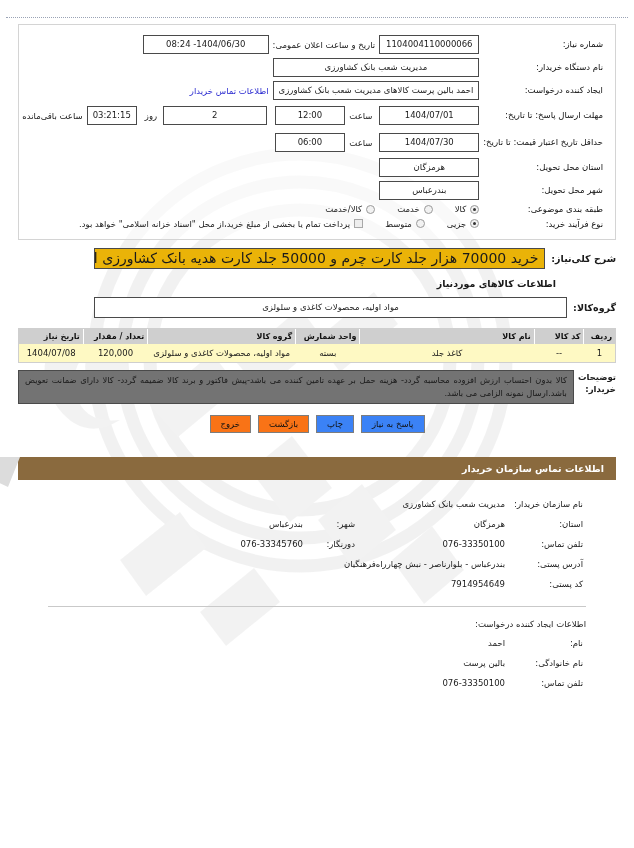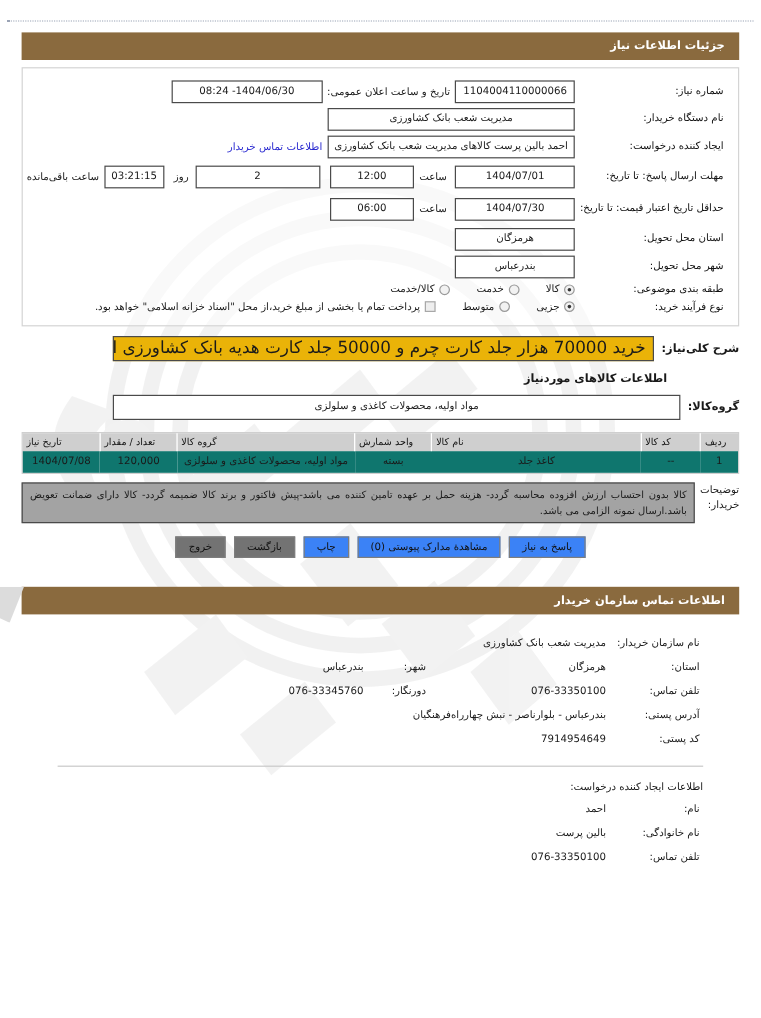--- a/index.html
+++ b/index.html
@@ -174,53 +174,53 @@
     padding: 0 6px;
   }
   .group-spacer { width: 70px; }
 
   
   .tbl-wrap { margin: 10px 18px 0 18px; background:#fff; border:1px solid #cfcfcf; }
   table.goods { width: 100%; border-collapse: collapse; font-size: 8.5px; }
   table.goods th {
     background: #cfcfcf;
     color: #111;
-    font-weight: normal;
+    font-weight: bold;
     font-size: 8px;
     padding: 3px 3px;
     border-left: 1px solid #ffffff;
-    text-align: left;
+    text-align: right;
     white-space: nowrap;
   }
   table.goods th:last-child { border-left: none; }
   table.goods td {
     padding: 4px 3px;
     text-align: center;
-    background: #0f766e;
+    background: #fef9c3;
     font-size: 8.5px;
     white-space: nowrap;
   }
 
   
   .notes-wrap {
     display: flex; align-items: stretch;
     margin: 7px 18px 0 18px;
     gap: 4px;
   }
   .notes-lbl {
-    font-weight: normal; font-size: 8.5px;
+    font-weight: bold; font-size: 8.5px;
     white-space: nowrap;
     line-height: 1.4;
     padding-top: 2px;
     text-align: right;
   }
   .notes-box {
     flex: 1;
     border: 1px solid #4a4a4a;
-    background: #a3a3a3;
+    background: #737373;
     padding: 3px 6px;
     font-size: 8.3px;
     line-height: 1.55;
     text-align: justify;
   }
 
   
   .btn-row {
     display: flex;
     justify-content: center;
@@ -233,21 +233,21 @@
     font-size: 8.5px;
     padding: 3px 10px;
     height: 18px;
     line-height: 11px;
     cursor: pointer;
     white-space: nowrap;
     text-align: center;
     font-family: inherit;
   }
   .btn.green { background: #3b82f6; color: #111; }
-  .btn.red   { background: #737373; color: #111; }
+  .btn.red   { background: #f97316; color: #111; }
 
   
   .contact {
     margin: 14px 18px 0 18px;
     padding: 0 30px 0 30px;
   }
   table.contact-tbl { width: 100%; border-collapse: collapse; font-size: 8.5px; }
   table.contact-tbl td { padding: 5px 3px; vertical-align: top; }
   .c-lbl { text-align: right; white-space: nowrap; width: 78px; }
   .c-val { text-align: right; white-space: nowrap; }
@@ -285,21 +285,20 @@
     <path d="M392 560 l40 -34 l32 44 l-40 34 z"></path>
     <path d="M120 560 l60 -48 l26 36 l-60 48 z"></path>
     <path d="M200 612 l54 -44 l26 34 l-54 44 z"></path>
   </g>
 </svg>
 
 <div class="page">
 
   <div class="top-rule"></div>
 
-  <div class="section-head">جزئیات اطلاعات نیاز</div>
 
   <div class="card">
     <table class="form">
 
       <tbody>
           <tr>
         <td class="lbl" style="width:76px">شماره نیاز:</td>
         <td style="width:170px">
               <span class="box">1104004110000066</span>
             </td>
@@ -492,21 +491,20 @@
   <div class="notes-wrap">
     <div class="notes-lbl">
       <span>توضیحات</span><br>
       <span>خریدار:</span>
     </div>
     <div class="notes-box">کالا بدون احتساب ارزش افزوده محاسبه گردد- هزینه حمل بر عهده تامین کننده می باشد-پیش فاکتور و برند کالا  ضمیمه گردد- کالا دارای ضمانت  تعویض باشد.ارسال نمونه الزامی می باشد.</div>
   </div>
 
   <div class="btn-row">
     <button class="btn green">پاسخ به نیاز</button>
-    <button class="btn green">مشاهدة مدارک پیوستی (0)</button>
     <button class="btn green">چاپ</button>
     <button class="btn red">بازگشت</button>
     <button class="btn red">خروج</button>
   </div>
 
   <div class="section-head with-flag" style="margin-top:24px">اطلاعات تماس سازمان خریدار</div>
 
   <div class="contact">
     <table class="contact-tbl">
       <tbody>

